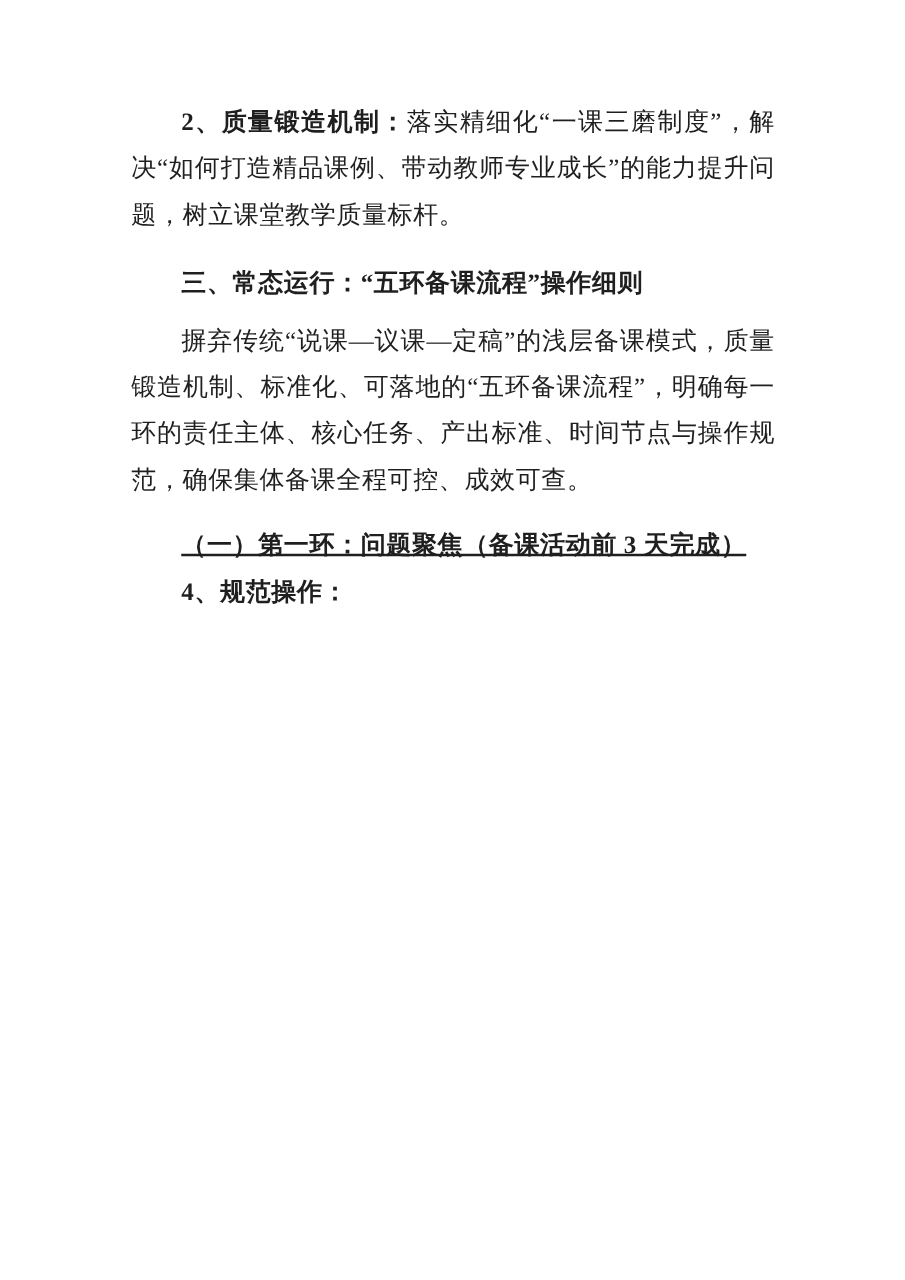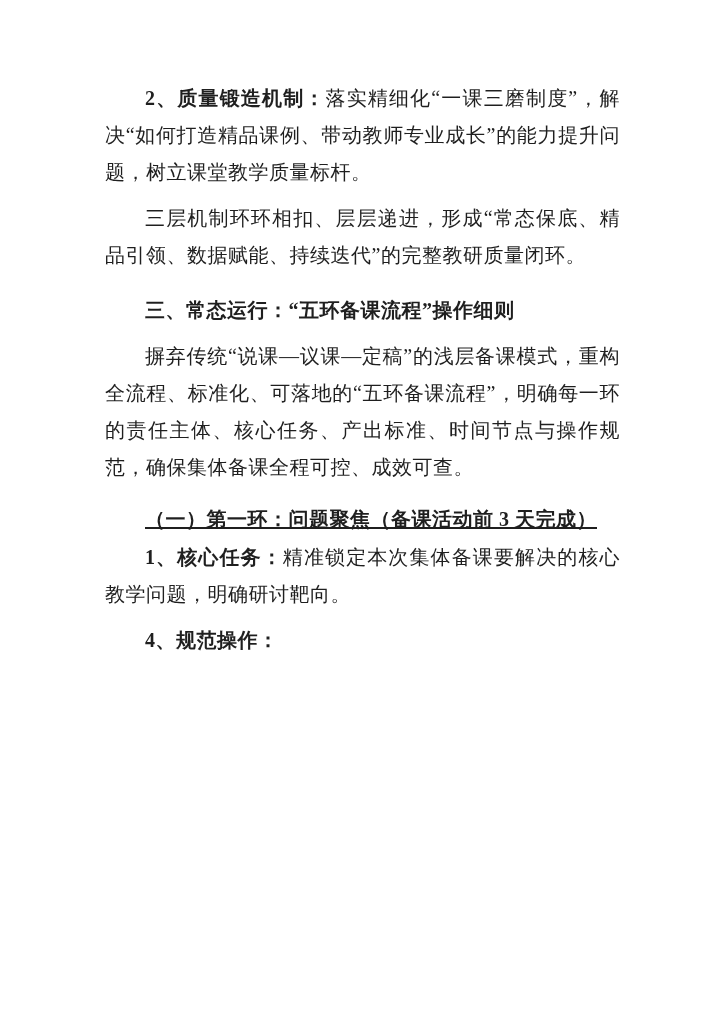--- a/index.html
+++ b/index.html
@@ -48,26 +48,24 @@
   }
 </style>
 </head>
 <body>
 
 <div class="page">
 
   <p class="para"><span class="lead">2、质量锻造机制：</span><span>落实精细化“一课三磨制度”，解决“如何打造精品课例、带动教师专业成长”的能力提升问题，树立课堂教学质量标杆。</span></p>
 
 
-  <p class="para"><span>三层机制环环相扣、层层递进，形成“常态保底、精品引领、数据赋能、持续迭代”的完整教研质量闭环。</span></p>
 
   <p class="para heading"><span>三、常态运行：“五环备课流程”操作细则</span></p>
 
-  <p class="para"><span>摒弃传统“说课—议课—定稿”的浅层备课模式，重构全流程、标准化、可落地的“五环备课流程”，明确每一环的责任主体、核心任务、产出标准、时间节点与操作规范，确保集体备课全程可控、成效可查。</span></p>
+  <p class="para"><span>摒弃传统“说课—议课—定稿”的浅层备课模式，质量锻造机制、标准化、可落地的“五环备课流程”，明确每一环的责任主体、核心任务、产出标准、时间节点与操作规范，确保集体备课全程可控、成效可查。</span></p>
 
   <p class="para subheading"><span>（一）第一环：问题聚焦（备课活动前 3 天完成）</span></p>
 
-  <p class="para"><span class="lead">1、核心任务：</span><span>精准锁定本次集体备课要解决的核心教学问题，明确研讨靶向。</span></p>
 
   <p class="para minorheading"><span>4、规范操作：</span></p>
 
 
 </div>
 
 </body></html>

